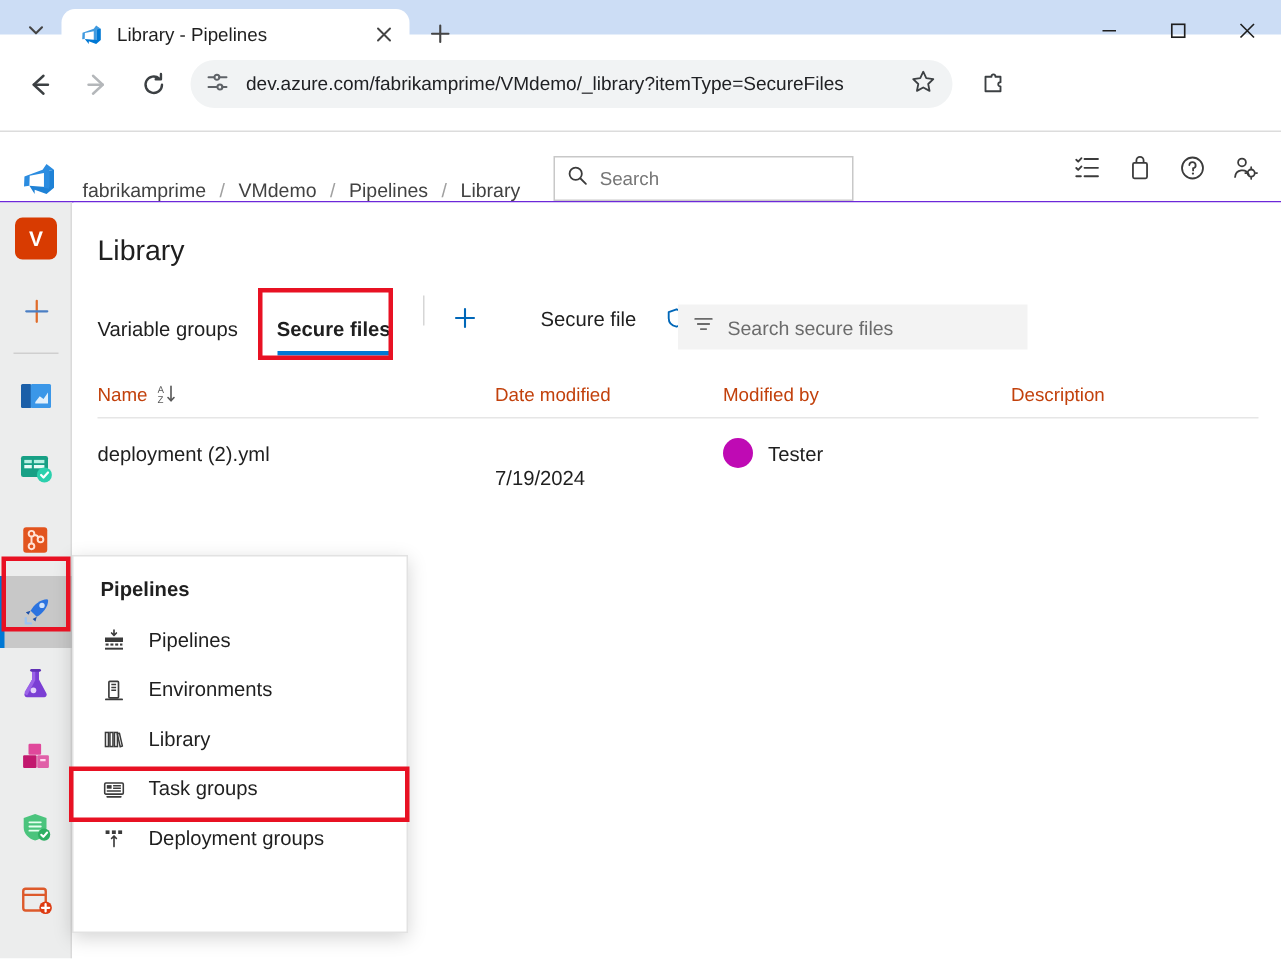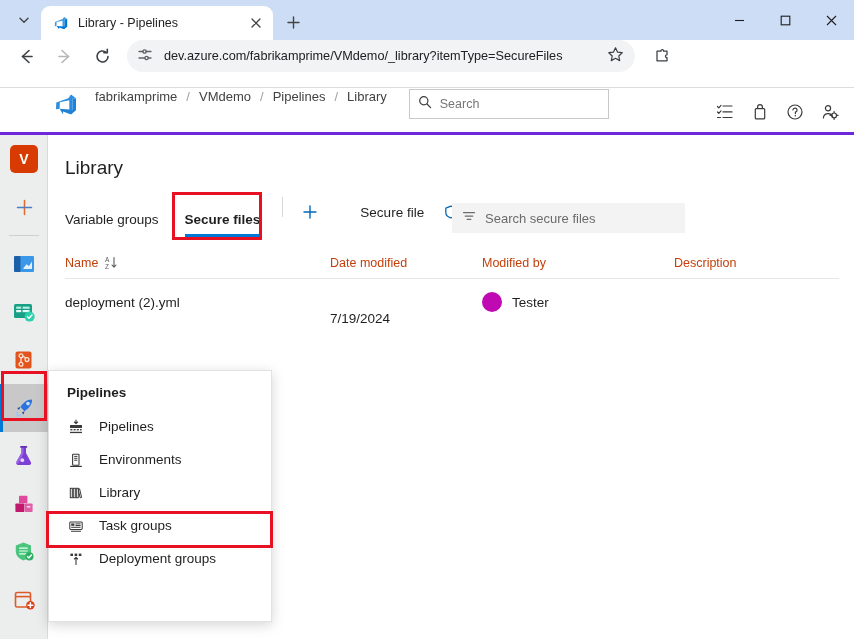--- a/index.html
+++ b/index.html
@@ -11,21 +11,21 @@
   }
   #app {
     position: relative;
     width: 854px; height: 639px;
     background: #ffffff;
   }
 
   
   .browser-tabstrip {
     position: absolute; top: 0; left: 0;
-    width: 854px; height: 40px;
+    width: 854px; height: 23px;
     background: #ccddf5;
   }
   .tabstrip-left-chevron {
     position: absolute; left: 10px; top: 6px;
     width: 28px; height: 28px; border-radius: 6px;
     display: flex; align-items: center; justify-content: center;
     cursor: pointer;
   }
   .browser-tab {
     position: absolute; left: 41px; top: 6px;
@@ -98,22 +98,22 @@
     width: 30px; height: 30px; margin-left: 4px;
     display: flex; align-items: center; justify-content: center;
     border-radius: 50%; cursor: pointer; flex: 0 0 auto;
   }
 
   
   .azdo-header {
     position: absolute; top: 89px; left: 0;
     width: 854px; height: 46px;
     background: #ffffff;
-    border-bottom: 3px solid #6d28d9;
-    display: flex; align-items: flex-start; padding-left: 40px;
+    border-bottom: 1px solid #6d28d9;
+    display: flex; align-items: flex-end;
   }
   .azdo-logo { margin-left: 12px; width: 30px; height: 30px; flex: 0 0 auto;
     display:flex; align-items:center; justify-content:center; }
   .breadcrumb {
     display: flex; align-items: center;
     margin-left: 13px; font-size: 13px;
   }
   .crumb { color: #424242; cursor: pointer; white-space: nowrap; }
   .crumb-sep { color: #a0a0a0; margin: 0 9px; }
   .header-search {

